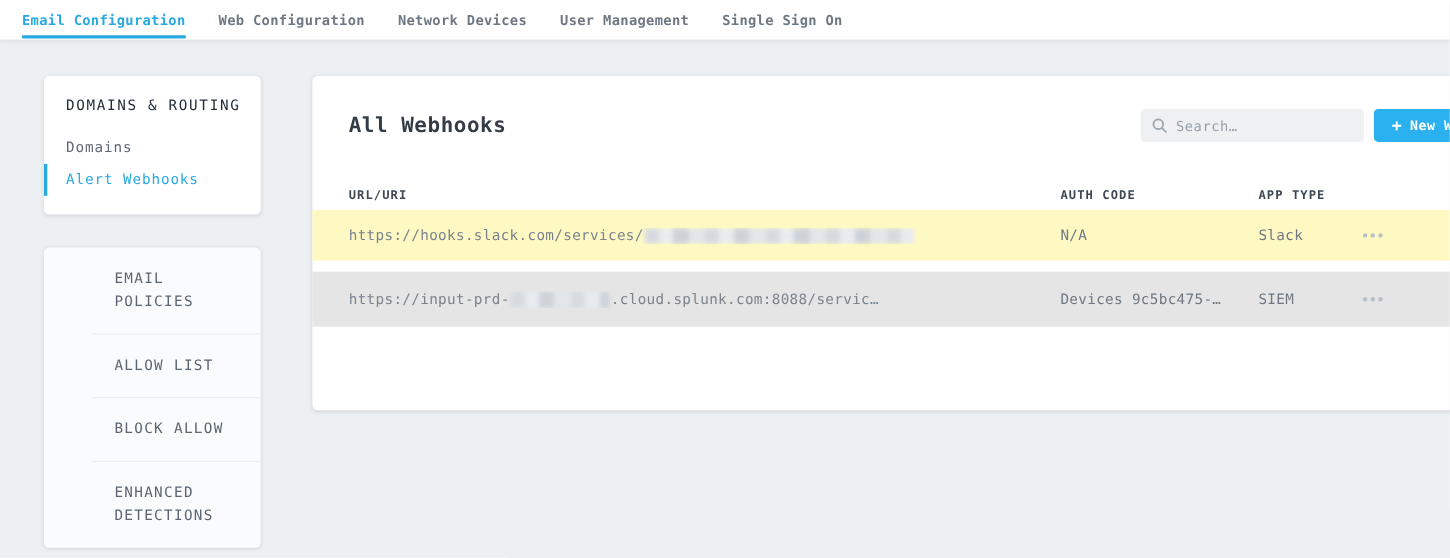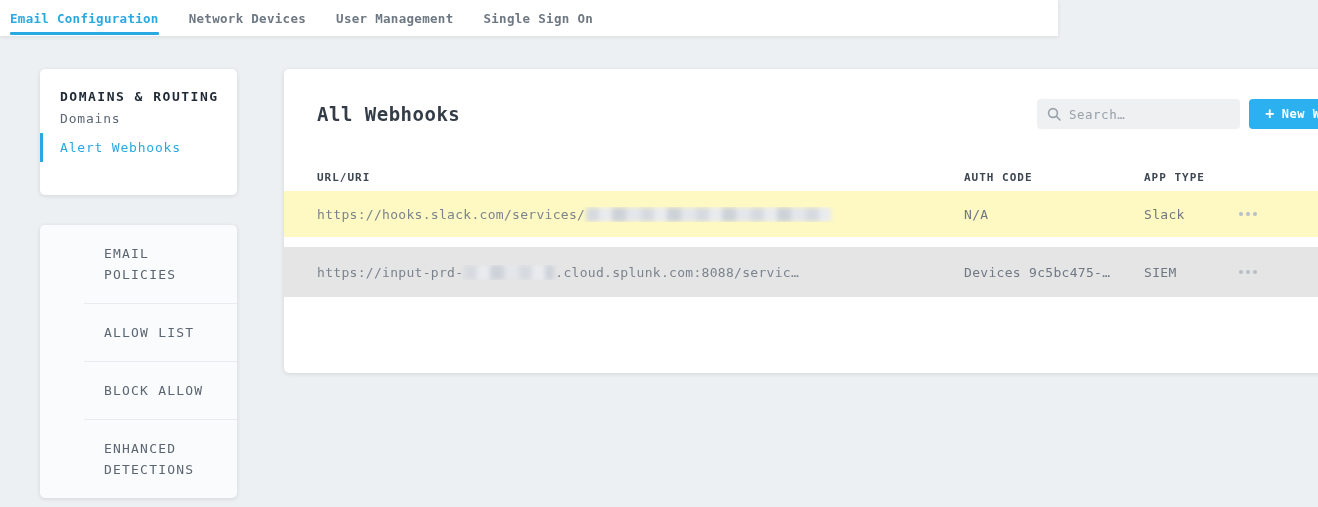--- a/index.html
+++ b/index.html
@@ -4,46 +4,46 @@
 <style>
   * { margin:0; padding:0; box-sizing:border-box; }
   html,body { width:1318px; height:507px; overflow:hidden; }
   body {
     font-family:"DejaVu Sans Mono","Liberation Mono",monospace;
     background:#edf0f2;
     position:relative;
   }
   
   .topbar {
-    position:absolute; top:0; left:0; width:1058px; height:36px;
+    position:absolute; top:0; left:0; width:1318px; height:36px;
     background:#ffffff;
     box-shadow:0 1px 4px rgba(40,50,70,0.10);
     display:flex; align-items:center; gap:30px;
-    padding:0 0 0 10px;
+    padding:0 0 0 20px;
     z-index:5;
   }
   .tab {
     font-size:12.5px; font-weight:700; color:#6e7883;
     letter-spacing:0.3px; cursor:pointer;
     position:relative; height:36px; display:flex; align-items:center;
   }
   .tab.active { color:#29a9e2; }
   .tab.active::after {
     content:""; position:absolute; left:0; right:0; bottom:1px;
     height:3px; background:#29a9e2; border-radius:1px;
   }
   
   .card {
     position:absolute; background:#ffffff; border-radius:5px;
     box-shadow:0 1px 4px rgba(30,40,60,0.13);
   }
   .side-card1 { left:40px; top:69px; width:197px; height:126px; padding-top:20px; }
   .side-heading {
-    font-size:13px; font-weight:700; color:#1f2a36;
-    letter-spacing:1.5px; padding:0 0 0 20px; 
+    font-size:13px; font-weight:400; color:#1f2a36;
+    letter-spacing:1.5px; padding:0 0 0 20px; margin-bottom:16px;
     white-space:nowrap;
   }
   .side-item {
     font-size:13px; color:#5c6875; letter-spacing:0.8px;
     padding:7px 0 7px 20px; cursor:pointer; white-space:nowrap;
   }
   .side-item.active {
     color:#29a9e2; border-left:3px solid #29a9e2; padding-left:17px;
   }
   .side-card2 { left:40px; top:225px; width:197px; background:#fafbfc;padding-left:44px; }
@@ -116,20 +116,21 @@
   }
   .menu-btn i {
     width:4px; height:4px; border-radius:50%; background:#b9bfc7; display:block;
   }
 </style>
 </head>
 <body>
 
 <nav class="topbar">
   <div class="tab active">Email Configuration</div>
+  <div class="tab">Web Configuration</div>
   <div class="tab">Network Devices</div>
   <div class="tab">User Management</div>
   <div class="tab">Single Sign On</div>
 </nav>
 
 <aside class="card side-card1">
   <div class="side-heading">DOMAINS &amp; ROUTING</div>
   <div class="side-item">Domains</div>
   <div class="side-item active">Alert Webhooks</div>
 </aside>

